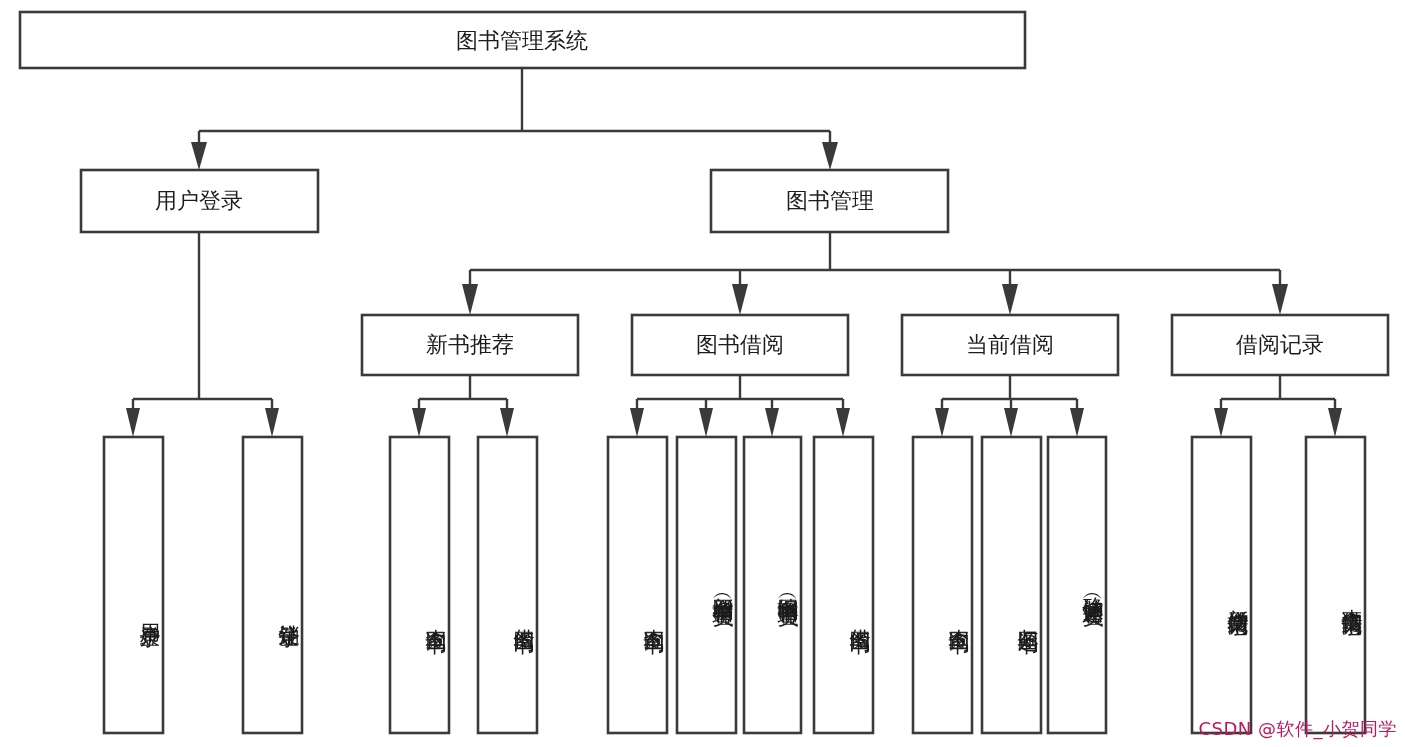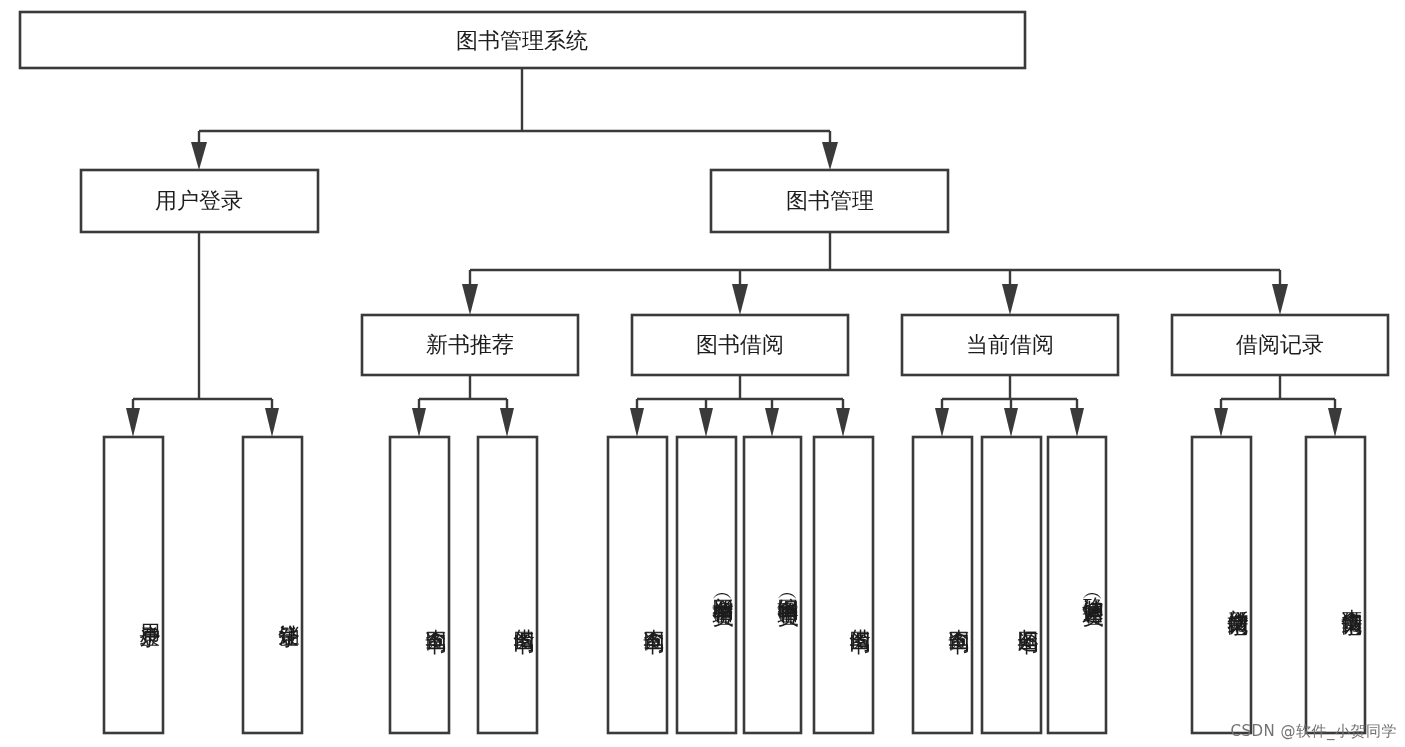--- a/index.html
+++ b/index.html
@@ -21,21 +21,21 @@
     display:flex;align-items:flex-start;justify-content:center;
     writing-mode:vertical-rl;text-orientation:upright;
     font-family:"DejaVu Sans","Liberation Sans",sans-serif;
     font-size:21px;line-height:1.30;color:#1c1c1c;
     letter-spacing:1.5px;
     white-space:nowrap;pointer-events:none;
   }
   .watermark{
     position:absolute;right:8px;bottom:6px;
     font-family:"DejaVu Sans","Liberation Sans",sans-serif;
-    font-size:15px;color:#737373;letter-spacing:.5px;
+    font-size:18px;color:#be185d;letter-spacing:.5px;
     user-select:none;
   }
 </style>
 </head>
 <body>
 
 <svg id="diagram" viewBox="0 0 1405 747">
 
   <g>
     <path class="conn" d="M522,68 L522,131"></path>

